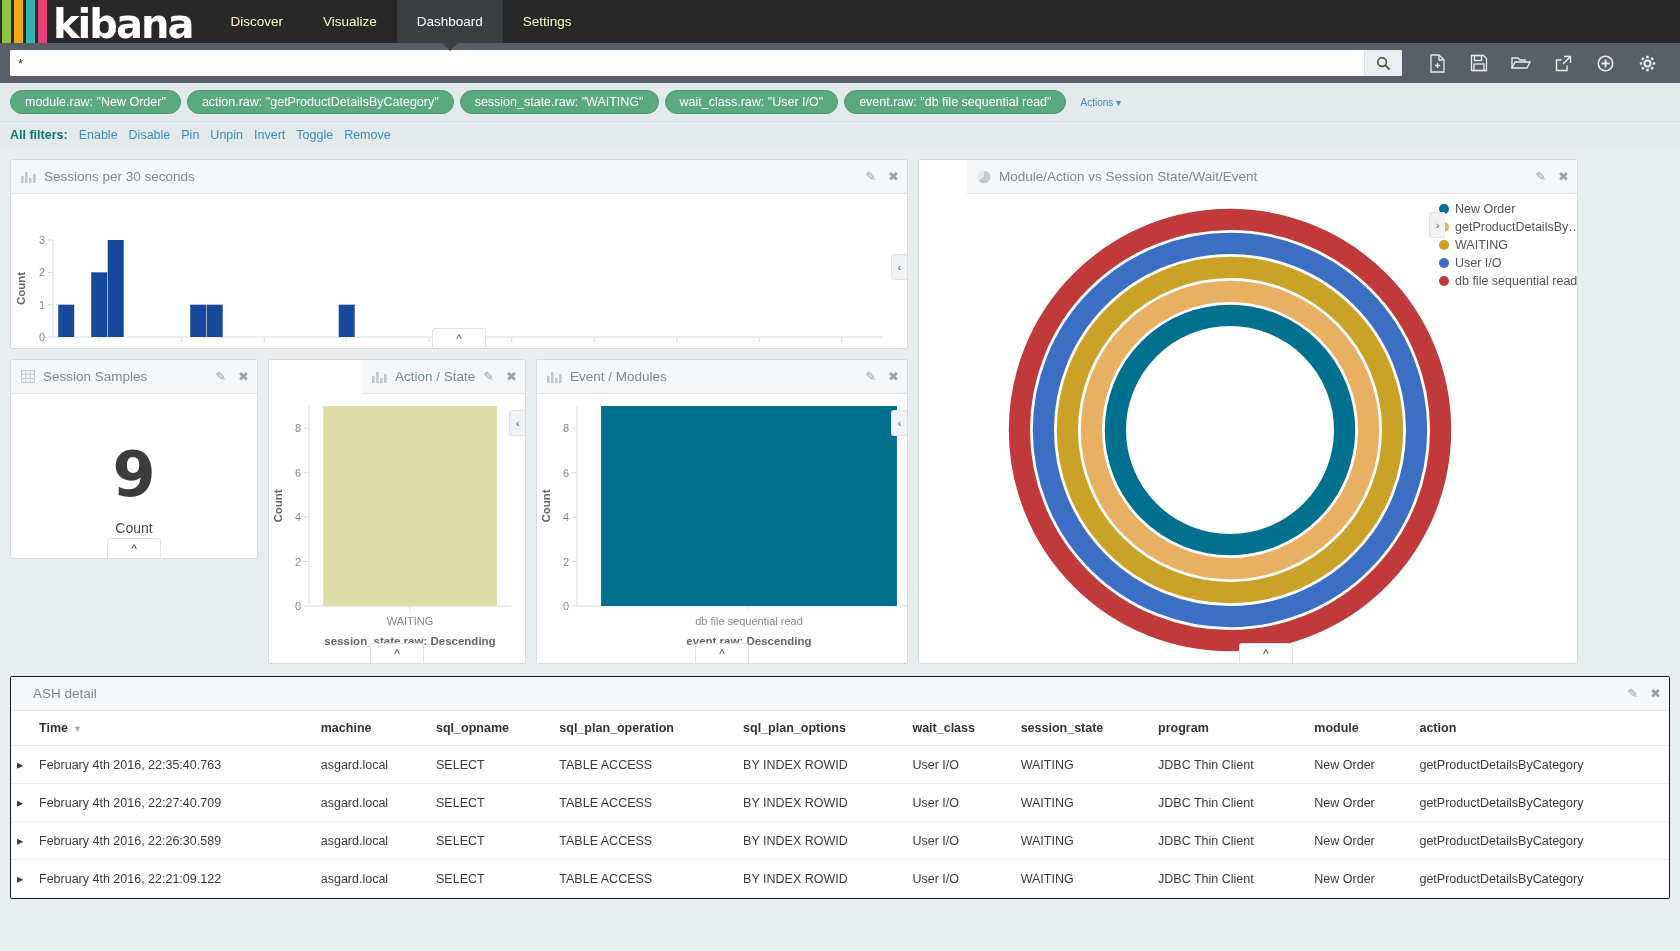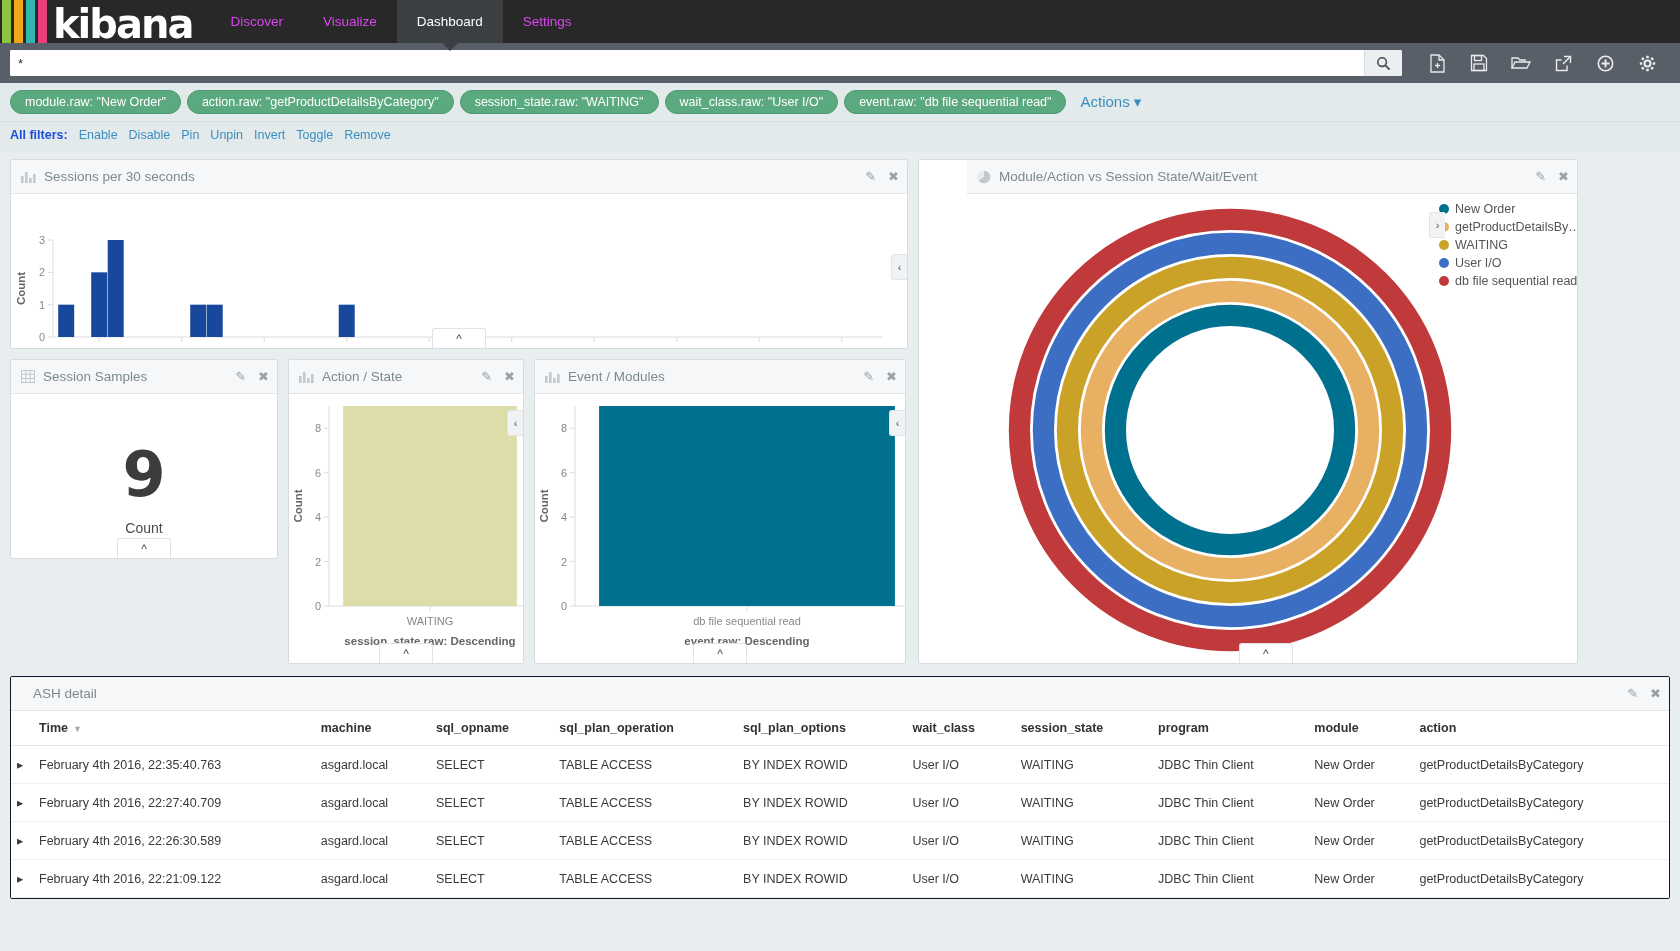--- a/index.html
+++ b/index.html
@@ -19,21 +19,21 @@
   .logo-bars { display:flex; height:43px; align-items:stretch; }
   .logo-bars i { display:block; width:9px; height:43px; margin-right:3px; }
   .logo-text {
     font-size:40px; line-height:40px; font-weight:bold; color:#fff;
     letter-spacing:-2px; margin-left:3px; margin-bottom:-1px;
     font-family:"DejaVu Sans", sans-serif;
   }
   .navitems { display:flex; align-items:stretch; margin-left:18px; }
   .navitem {
     display:flex; align-items:center; padding:0 20px;
-    color:#d946ef; font-size:13.5px; cursor:pointer; position:relative;
+    color:#fef9c3; font-size:13.5px; cursor:pointer; position:relative;
   }
   .navitem.active { background:#3b3f42; color:#fff; }
   .navitem.active:after{
     content:""; position:absolute; bottom:-8px; left:50%; margin-left:-8px;
     border-left:8px solid transparent; border-right:8px solid transparent;
     border-top:8px solid #3b3f42;
   }
   .timepicker {
     margin-left:auto; display:flex; align-items:center; gap:8px;
     color:#e4e4e4; font-size:13.5px; padding-right:22px; cursor:pointer;
@@ -57,24 +57,24 @@
   .toolicon { width:42px; height:30px; display:flex; align-items:center; justify-content:center; cursor:pointer; }
   .toolicon svg { display:block; }
 
   
   .filterbar { background:#e3eaec; padding:7px 10px 7px 10px; display:flex; align-items:center; flex-wrap:wrap; gap:6px; border-bottom:1px solid #d6dee0;}
   .pill {
     background:#5ba97f; color:#fff; border-radius:14px; padding:4px 14px;
     font-size:12.5px; white-space:nowrap; cursor:pointer;
     border:1px solid #4e9a71;
   }
-  .actions-link { color:#3b8dbd; font-size:15px; margin-left:8px; cursor:pointer; }
+  .actions-link { color:#3b8dbd; font-size:10px; margin-left:8px; cursor:pointer; }
 
   .allfilters { background:#e3eaec; padding:6px 10px 9px 10px; display:flex; align-items:center; gap:11px; font-size:12.5px; }
-  .allfilters .lbl { font-weight:bold; color:#1d4ed8; }
+  .allfilters .lbl { font-weight:bold; color:#0f766e; }
   .allfilters a { color:#3b8dbd; text-decoration:none; cursor:pointer; }
 
   
   .dash { padding:8px 10px 0 10px; }
   .row { display:flex; gap:10px; margin-bottom:11px; align-items:stretch; }
 
   .panel { background:#fff; border:1px solid #d9dcde; border-radius:2px; display:flex; flex-direction:column; position:relative; }
   .panel-head {
     height:34px; background:#f6f7f8; border-bottom:1px solid #e3e6e8;
     display:flex; align-items:center; padding:0 8px 0 10px; gap:8px; font-size:13.5px; color:#7b8a92;
@@ -361,21 +361,21 @@
       </div>
       <div class="panel-body">
         <div class="metric-wrap">
           <div class="metric-num">9</div>
           <div class="metric-lbl">Count</div>
         </div>
         <div class="collapse-tab">^</div>
       </div>
     </div>
 
-    <div class="panel" style="width:236px;height:305px;">
+    <div class="panel" style="width:258px;height:305px;align-items:flex-end;">
       <div class="panel-head">
         <span class="phead-ic">
           <svg width="15" height="13" viewBox="0 0 15 13">
               <rect x="0" y="6" width="2.6" height="7" fill="#c3c8cb"></rect>
               <rect x="4" y="2" width="2.6" height="11" fill="#c3c8cb"></rect>
               <rect x="8" y="8" width="2.6" height="5" fill="#c3c8cb"></rect>
               <rect x="12" y="4" width="2.6" height="9" fill="#c3c8cb"></rect>
             </svg>
         </span>
         <span class="panel-title">Action / State</span>

